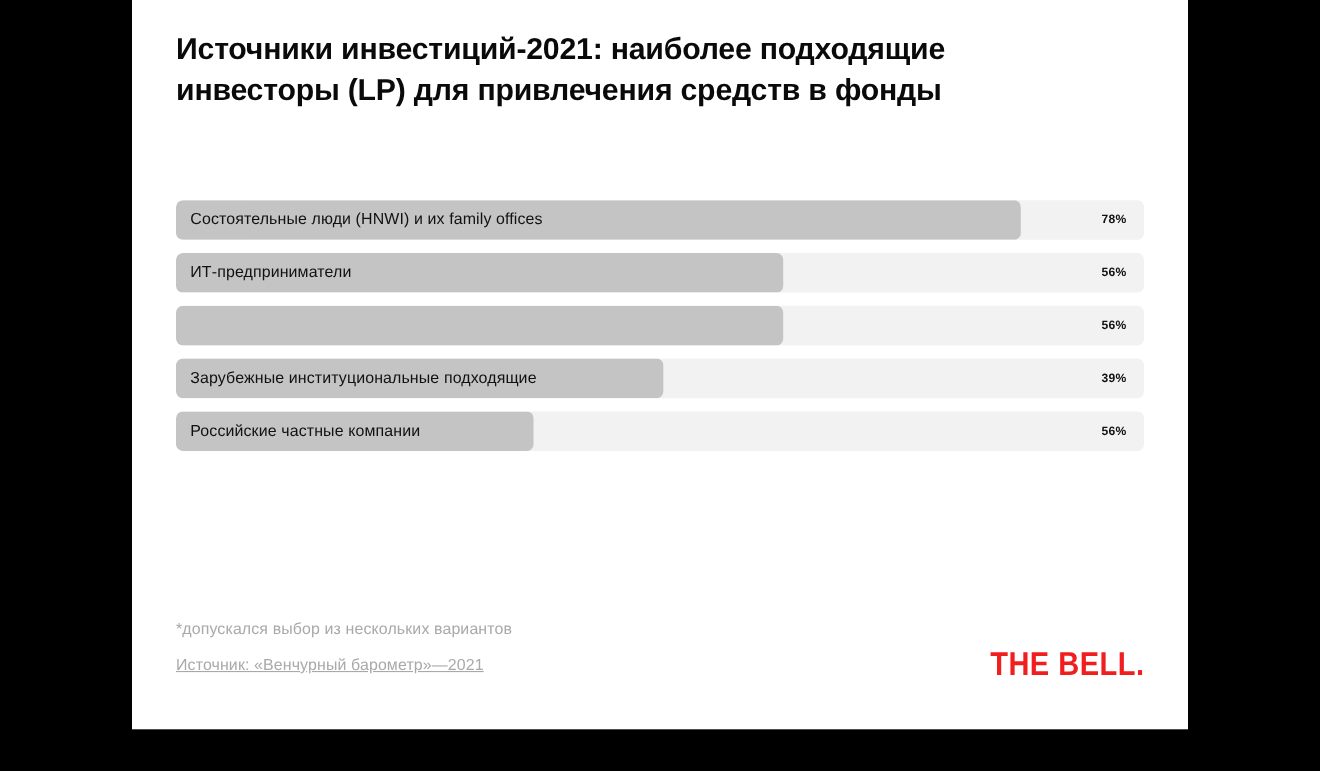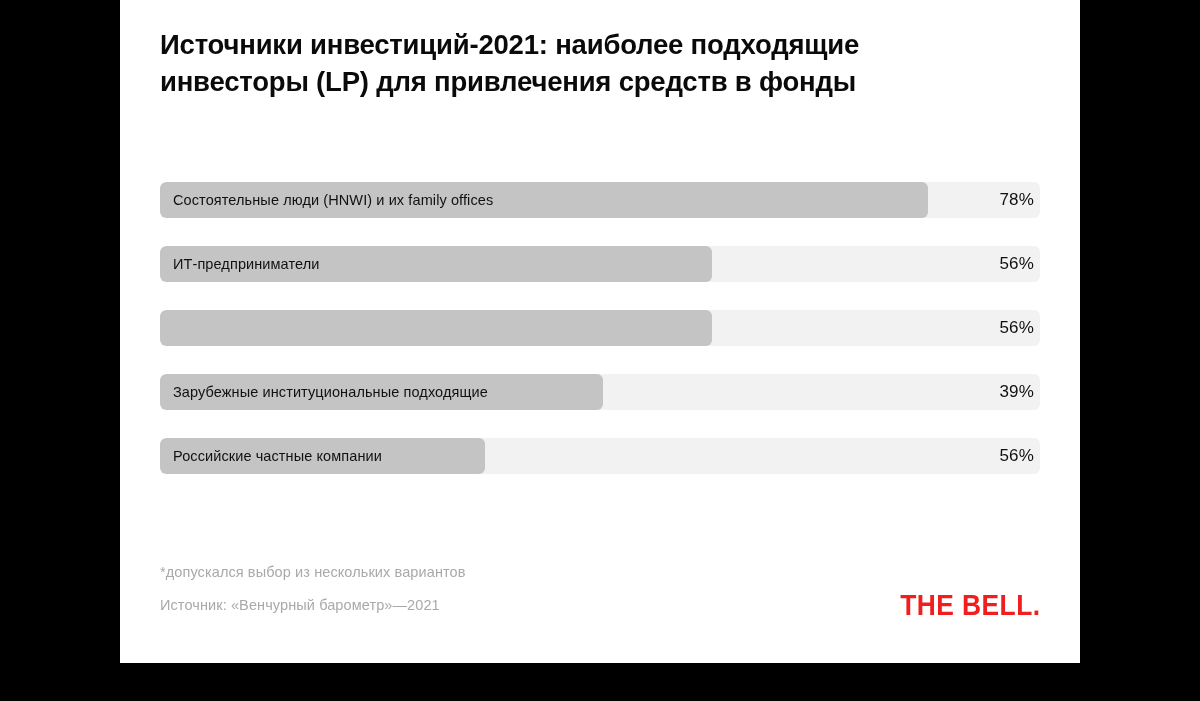--- a/index.html
+++ b/index.html
@@ -51,21 +51,21 @@
   #bars {
     position: absolute;
     left: 40px;
     top: 182px;
     width: 880px;
   }
 
   .bar-row {
     position: relative;
     height: 36px;
-    margin-bottom: 28px;
+    margin-bottom: 12px;
   }
   .bar-row:last-child { margin-bottom: 0; }
 
   .bar-track {
     position: absolute;
     left: 0;
     top: 0;
     width: 880px;
     height: 36px;
     background: #f2f2f2;
@@ -90,26 +90,26 @@
     line-height: 36px;
     font-size: 14.5px;
     font-weight: 400;
     color: #111111;
     white-space: nowrap;
     letter-spacing: 0.1px;
   }
 
   .bar-value {
     position: absolute;
-    right: 6px;
+    right: 16px;
     top: 0;
     height: 36px;
     line-height: 36px;
-    font-size: 17px;
-    font-weight: 400;
+    font-size: 11px;
+    font-weight: 700;
     color: #111111;
     letter-spacing: 0.2px;
   }
 
   
   #footnote {
     position: absolute;
     left: 40px;
     top: 564px;
     font-size: 14.5px;
@@ -187,18 +187,18 @@
         <div class="bar-label">Российские частные компании</div>
         <div class="bar-value">56%</div>
       </div>
 
 
 
     </div>
 
     <div id="footnote" style="color: rgb(169, 169, 169);">*допускался выбор из нескольких вариантов</div>
 
-    <div id="source" style="color: rgb(169, 169, 169);">Источник: «Венчурный барометр»—2021</div>
+    <div id="source" style="color: rgb(169, 169, 169); text-decoration: underline;">Источник: «Венчурный барометр»—2021</div>
 
     <div id="logo" style="color: rgb(240, 30, 30);">THE BELL.</div>
 
   </div>
 </div>
 
 </body></html>

